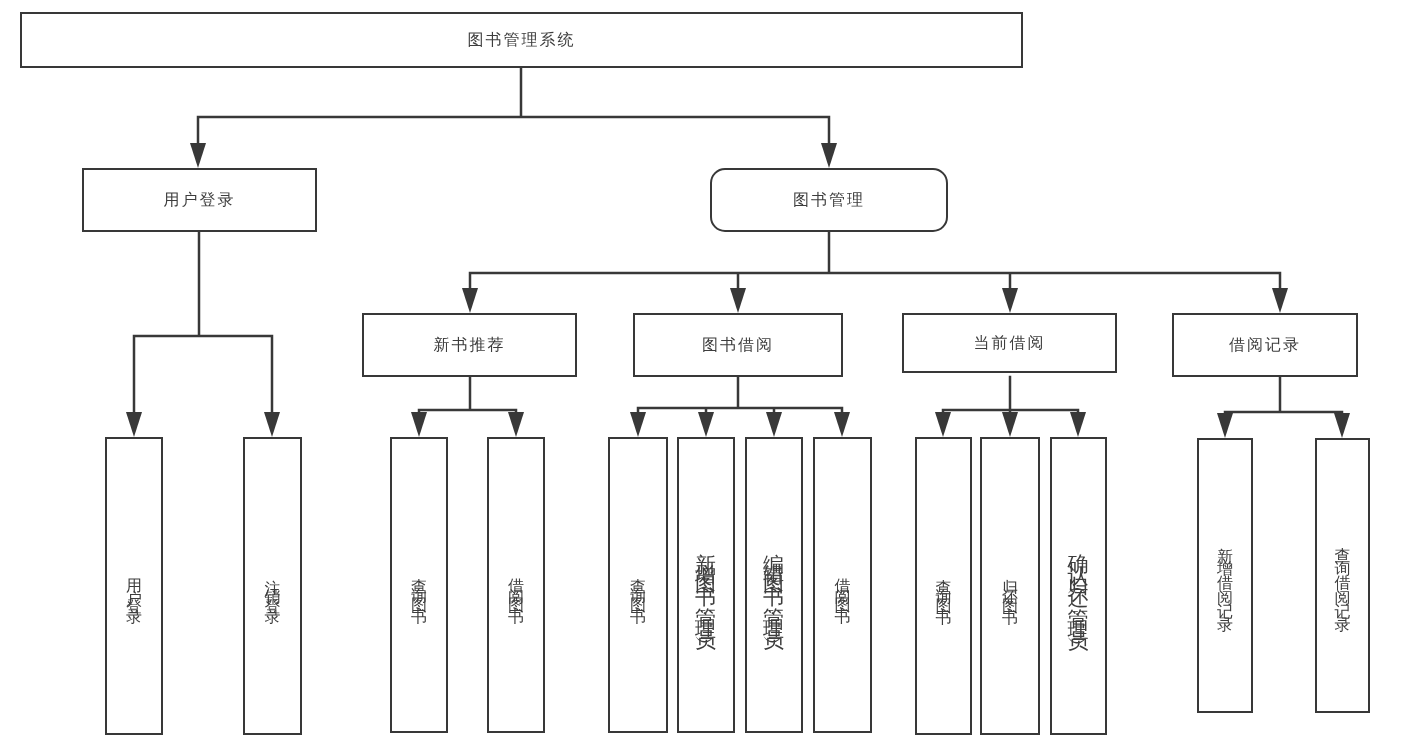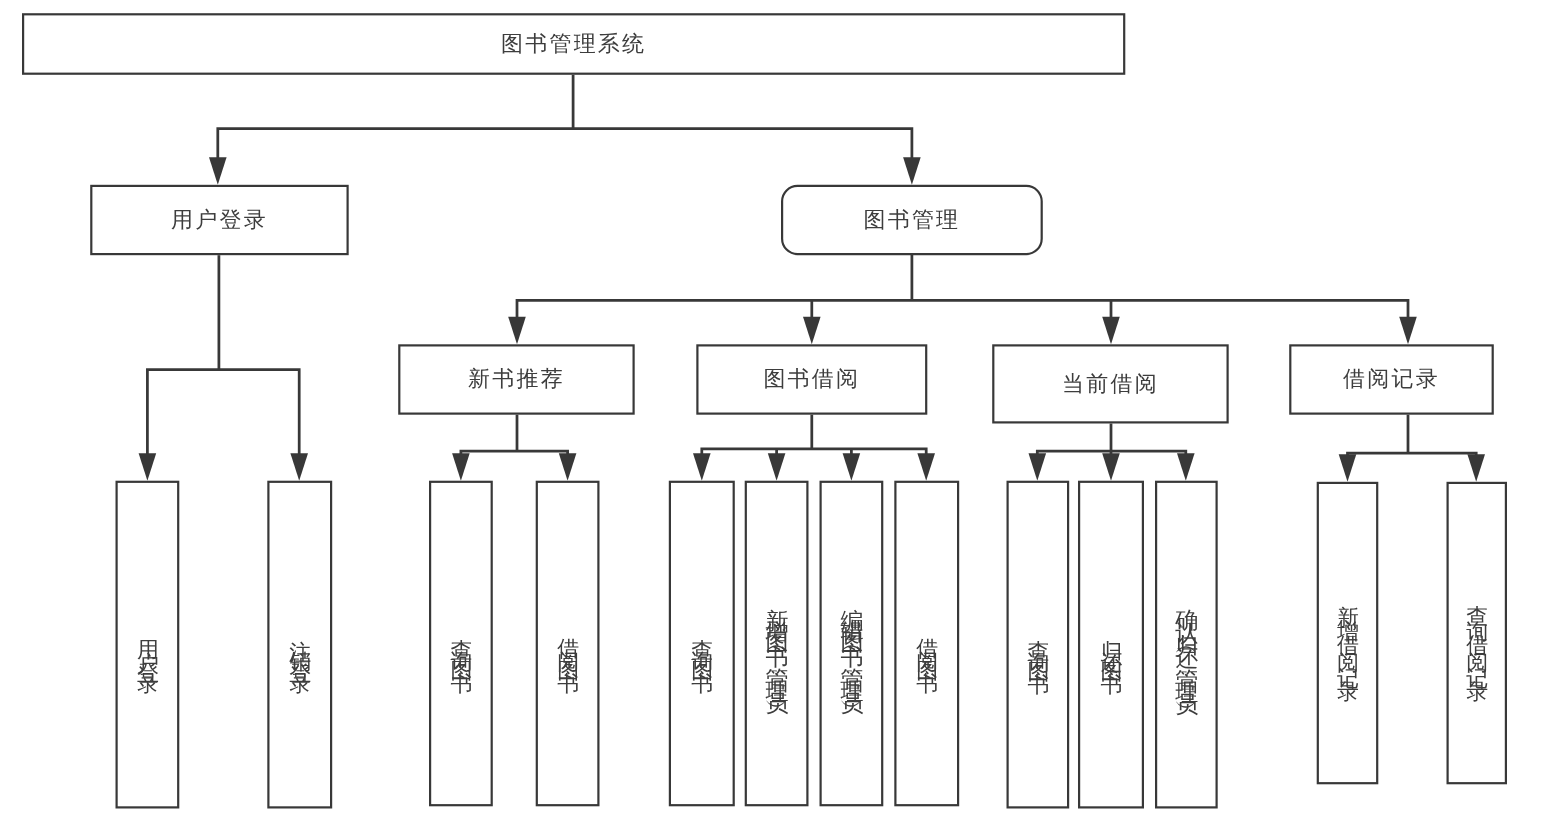--- a/index.html
+++ b/index.html
@@ -16,21 +16,21 @@
   svg.connectors{position:absolute;left:0;top:0;width:1405px;height:747px;}
   svg.connectors path{stroke:var(--line);stroke-width:2.5;fill:none;stroke-linecap:square;}
   svg.connectors polygon{fill:var(--line);stroke:none;}
   .box{
     position:absolute;
     box-sizing:border-box;
     border:2.5px solid var(--line);
     background:#fff;
     display:flex;align-items:center;justify-content:center;
     color:var(--text);
-    font-size:20px;
+    font-size:16px;
     line-height:1;
     white-space:nowrap;
   }
   .hbox{letter-spacing:2px;}
   .vbox{
     writing-mode:vertical-rl;
     text-orientation:mixed;
   }
   .chars-4{letter-spacing:10px;}
   .chars-6{letter-spacing:14px;}
@@ -86,21 +86,21 @@
     <polygon points="1334,413 1350,413 1342,438"></polygon>
   </svg>
 
   <div class="box hbox" style="left:20px;top:12px;width:1003px;height:56px;">图书管理系统</div>
 
   <div class="box hbox" style="left:82px;top:168px;width:235px;height:64px;">用户登录</div>
   <div class="box hbox" style="left:710px;top:168px;width:238px;height:64px;border-radius:15px;">图书管理</div>
 
   <div class="box hbox" style="left:362px;top:313px;width:215px;height:64px;">新书推荐</div>
   <div class="box hbox" style="left:633px;top:313px;width:210px;height:64px;">图书借阅</div>
-  <div class="box hbox" style="left:902px;top:313px;width:215px;height:72px;">当前借阅</div>
+  <div class="box hbox" style="left:902px;top:313px;width:215px;height:60px;">当前借阅</div>
   <div class="box hbox" style="left:1172px;top:313px;width:186px;height:64px;">借阅记录</div>
 
   <div class="box vbox chars-4" style="left:105px;top:437px;width:58px;height:298px;">用户登录</div>
   <div class="box vbox chars-4" style="left:243px;top:437px;width:59px;height:298px;">注销登录</div>
 
   <div class="box vbox chars-4" style="left:390px;top:437px;width:58px;height:296px;">查询图书</div>
   <div class="box vbox chars-4" style="left:487px;top:437px;width:58px;height:296px;">借阅图书</div>
 
   <div class="box vbox chars-4" style="left:608px;top:437px;width:60px;height:296px;">查询图书</div>
   <div class="box vbox chars-8" style="left:677px;top:437px;width:58px;height:296px;">新增图书（管理员）</div>

